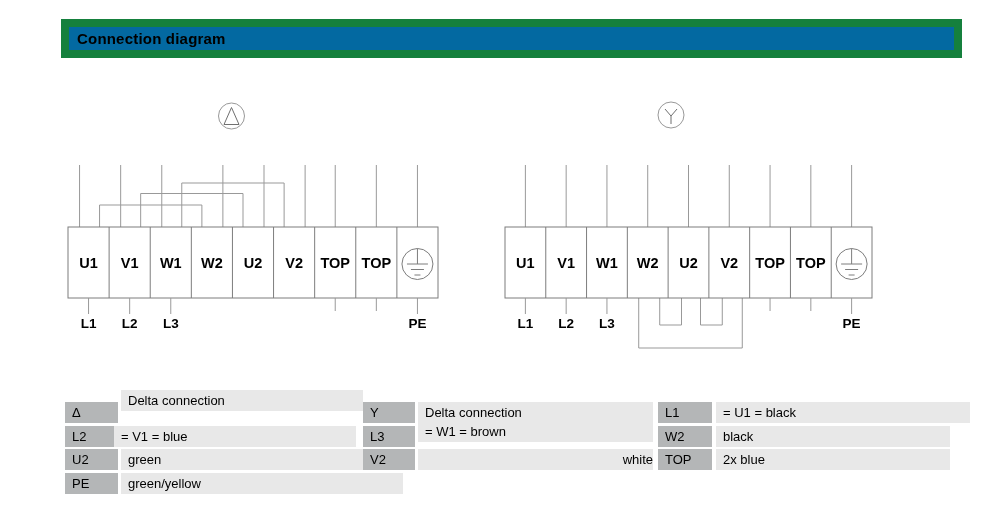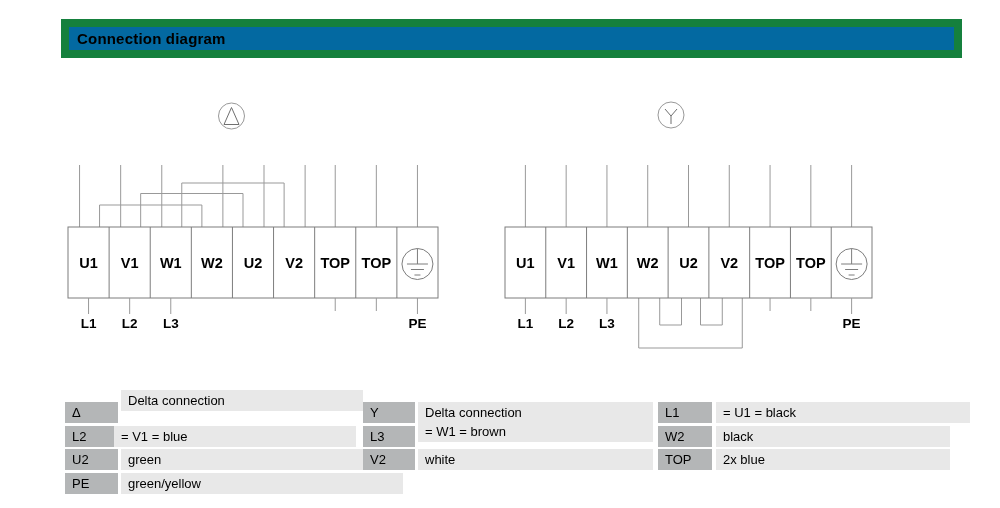--- a/index.html
+++ b/index.html
@@ -146,18 +146,18 @@
     <div class="legend-cell legend-value" style="left: 716px; top: 402px; width: 254px;">= U1 = black</div>
     <div class="legend-cell legend-key" style="left: 65px; top: 425.5px; width: 53px;">L2</div>
     <div class="legend-cell legend-value" style="left: 114px; top: 425.5px; width: 242px;">= V1 = blue</div>
     <div class="legend-cell legend-key" style="left: 363px; top: 425.5px; width: 52px;">L3</div>
     <div class="legend-cell legend-value" style="left: 418px; top: 421px; width: 235px;">= W1 = brown</div>
     <div class="legend-cell legend-key" style="left: 658px; top: 425.5px; width: 54px;">W2</div>
     <div class="legend-cell legend-value" style="left: 716px; top: 425.5px; width: 234px;">black</div>
     <div class="legend-cell legend-key" style="left: 65px; top: 449px; width: 53px;">U2</div>
     <div class="legend-cell legend-value" style="left: 121px; top: 449px; width: 242px;">green</div>
     <div class="legend-cell legend-key" style="left: 363px; top: 449px; width: 52px;">V2</div>
-    <div class="legend-cell legend-value" style="left: 418px; top: 449px; width: 235px;">white</div>
+    <div class="legend-cell legend-value" style="left: 418px; top: 449px; width: 235px; text-align: right;">white</div>
     <div class="legend-cell legend-key" style="left: 658px; top: 449px; width: 54px;">TOP</div>
     <div class="legend-cell legend-value" style="left: 716px; top: 449px; width: 234px;">2x blue</div>
     <div class="legend-cell legend-key" style="left: 65px; top: 472.5px; width: 53px;">PE</div>
     <div class="legend-cell legend-value" style="left: 121px; top: 472.5px; width: 282px;">green/yellow</div>
   </div>
 
 </body></html>

